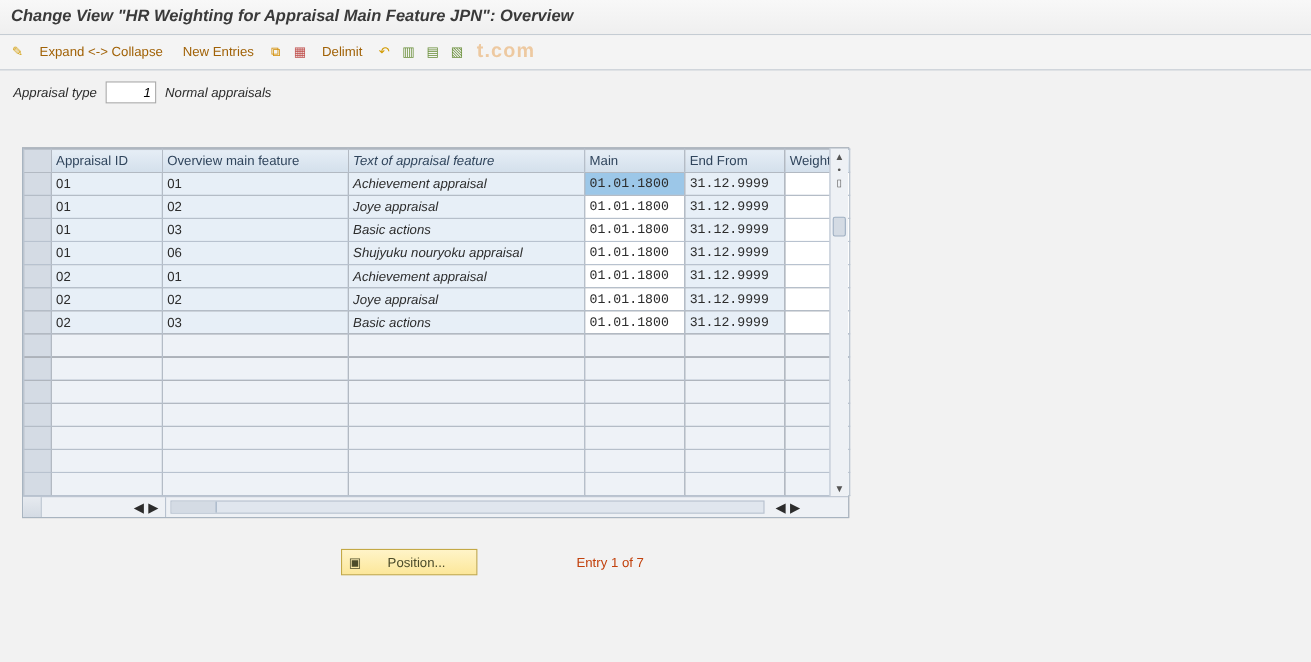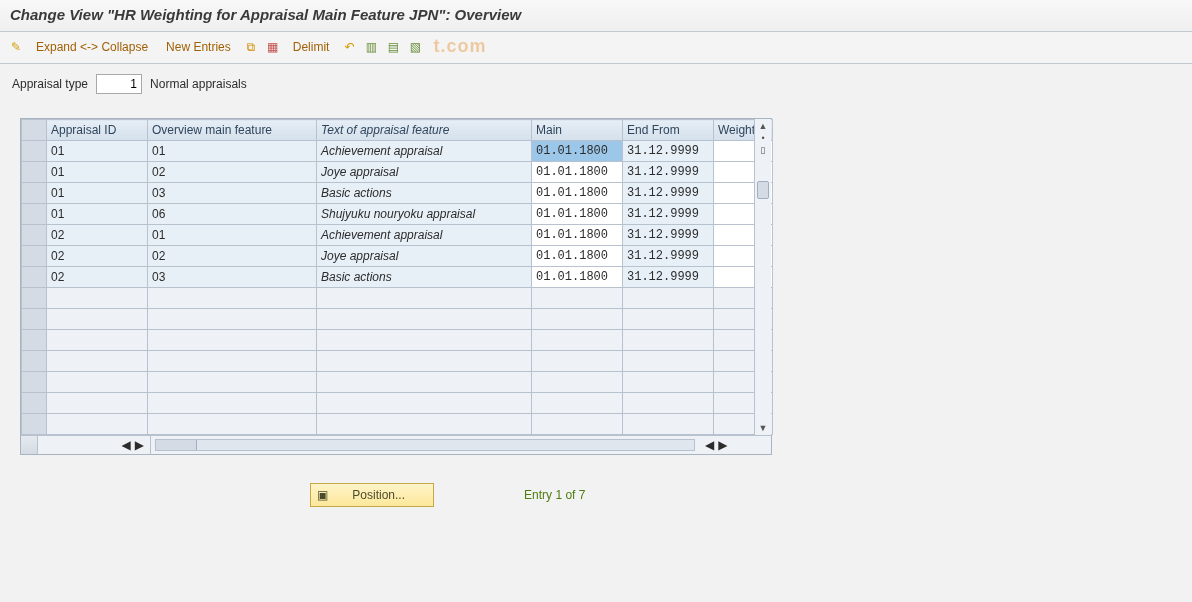--- a/index.html
+++ b/index.html
@@ -53,34 +53,35 @@
     letter-spacing: 1px;
     font-weight: bold;
     margin-left: 4px;
   }
   
   .filter-row {
     display: flex;
     align-items: center;
     gap: 8px;
     padding: 10px 12px;
+    font-style: italic;
   }
   .filter-label { }
   .filter-input {
     width: 36px;
     height: 18px;
     text-align: right;
     border: 1px solid #a8a8a8;
     background: #fff;
     font: inherit;
     padding: 0 4px;
   }
   
   .table-wrap {
-    margin: 14px 0 0 20px;
+    margin: 30px 0 0 20px;
     width: 750px;
     border: 1px solid #a8b4c0;
     background: #a3a3a3;
     box-shadow: inset 0 0 0 1px #e4e8ee;
   }
   table.grid {
     border-collapse: collapse;
     width: 100%;
     table-layout: fixed;
   }
@@ -176,21 +177,21 @@
     align-items: center;
     gap: 24px;
     height: 22px;
     padding: 0 28px 0 6px;
     background: linear-gradient(#fff4c8, #fce79a);
     border: 1px solid #c4a946;
     color: #4c4c2a;
     font-size: 12px;
   }
   .pos-button .pic { font-size: 12px; }
-  .entry-status { margin-left: 90px; color: #4d7c0f; }
+  .entry-status { margin-left: 90px; color: #c2410c; }
   .config-icon {
      position:absolute; right:2px; top:3px; font-size:10px; color:#2d618f;
   }
 </style>
 </head>
 <body>
 
 <div class="title-bar">Change View "HR Weighting for Appraisal Main Feature JPN": Overview</div>
 
 <div class="toolbar">

